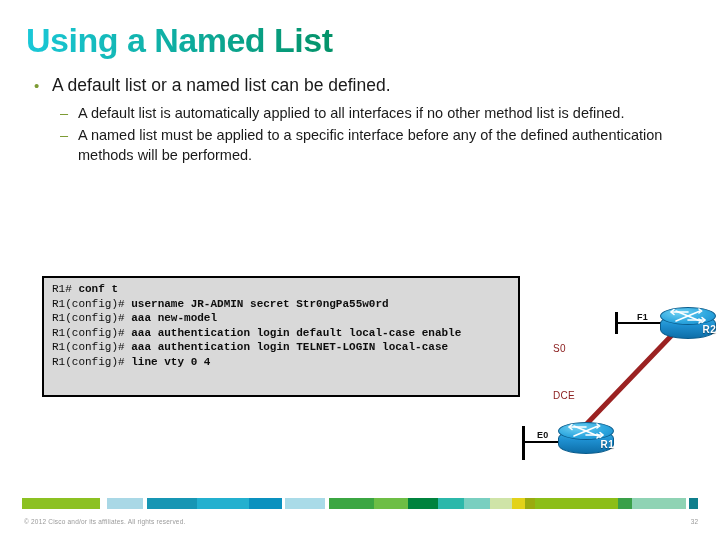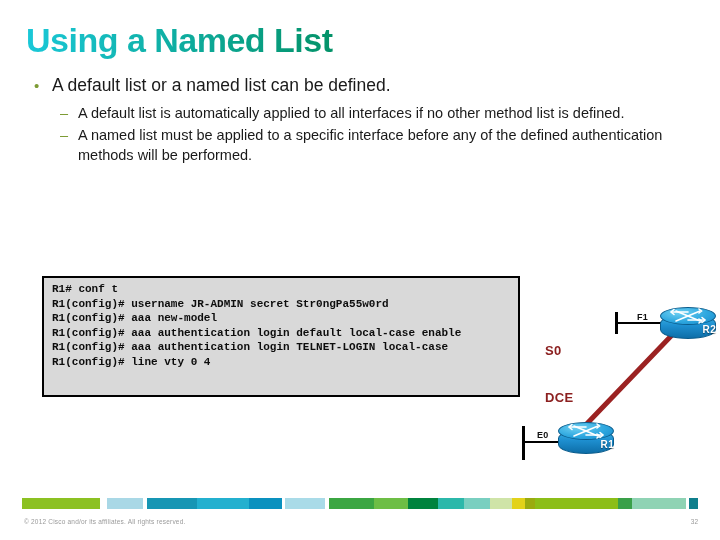--- a/index.html
+++ b/index.html
@@ -87,21 +87,21 @@
   }
   .code-line {
     font-family: "Liberation Mono", "DejaVu Sans Mono", monospace;
     font-size: 11px;
     line-height: 14.5px;
     color: #0d0d0d;
     white-space: pre;
     font-weight: bold;
   }
   .code-line .prompt {
-    font-weight: bold;
+    font-weight: normal;
     margin-top: 23px;
   }
 
   
   #diagram {
     position: absolute;
     left: 505px;
     top: 290px;
     width: 240px;
     height: 200px;
@@ -156,24 +156,25 @@
     position: absolute;
     font-size: 9px;
     font-weight: bold;
     color: #111111;
     letter-spacing: .2px;
   }
   #label-f1 { left: 132px; top: 22px; }
   #label-e0 { left: 32px; top: 140px; }
   .serial-label {
     position: absolute;
-    font-size: 13px;
-    font-weight: bold;
+    font-size: 10px;
+    font-weight: normal;
     color: #8c2020;
     letter-spacing: .3px;
+    margin-left: 8px;
   }
   #label-s0  { left: 40px; top: 53px; }
   #label-dce { left: 40px; top: 100px; }
 
   .lan-stub {
     position: absolute;
     background: #000000;
   }
   #stub-r2-vert { left: 110px; top: 22px; width: 3px; height: 22px; }
   #stub-r2-horz { left: 110px; top: 32px; width: 48px; height: 2px; }

